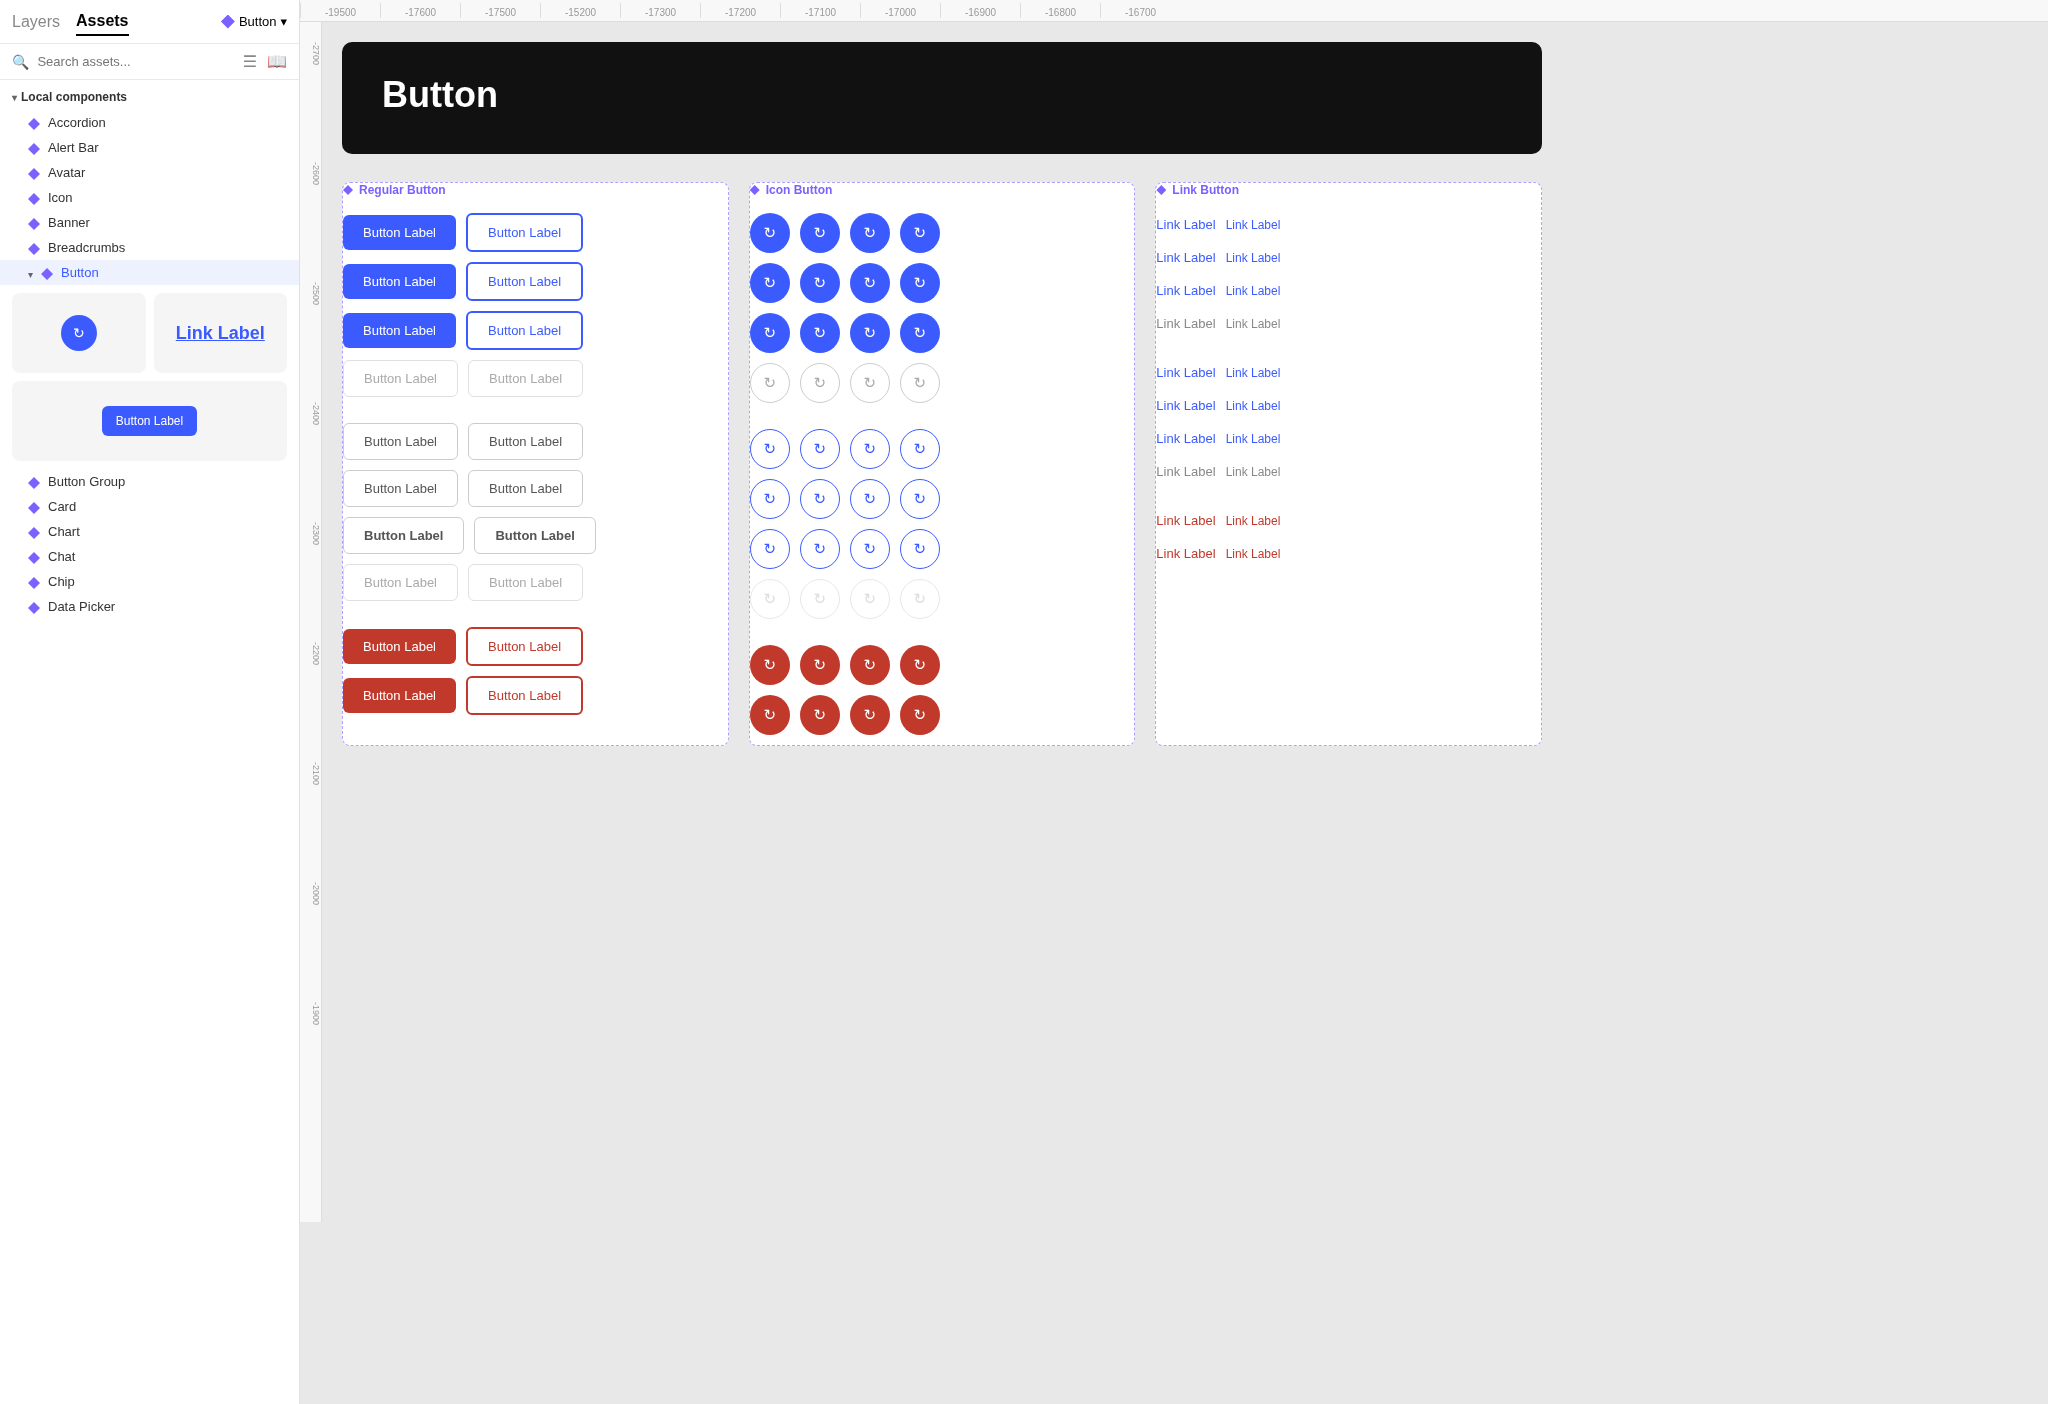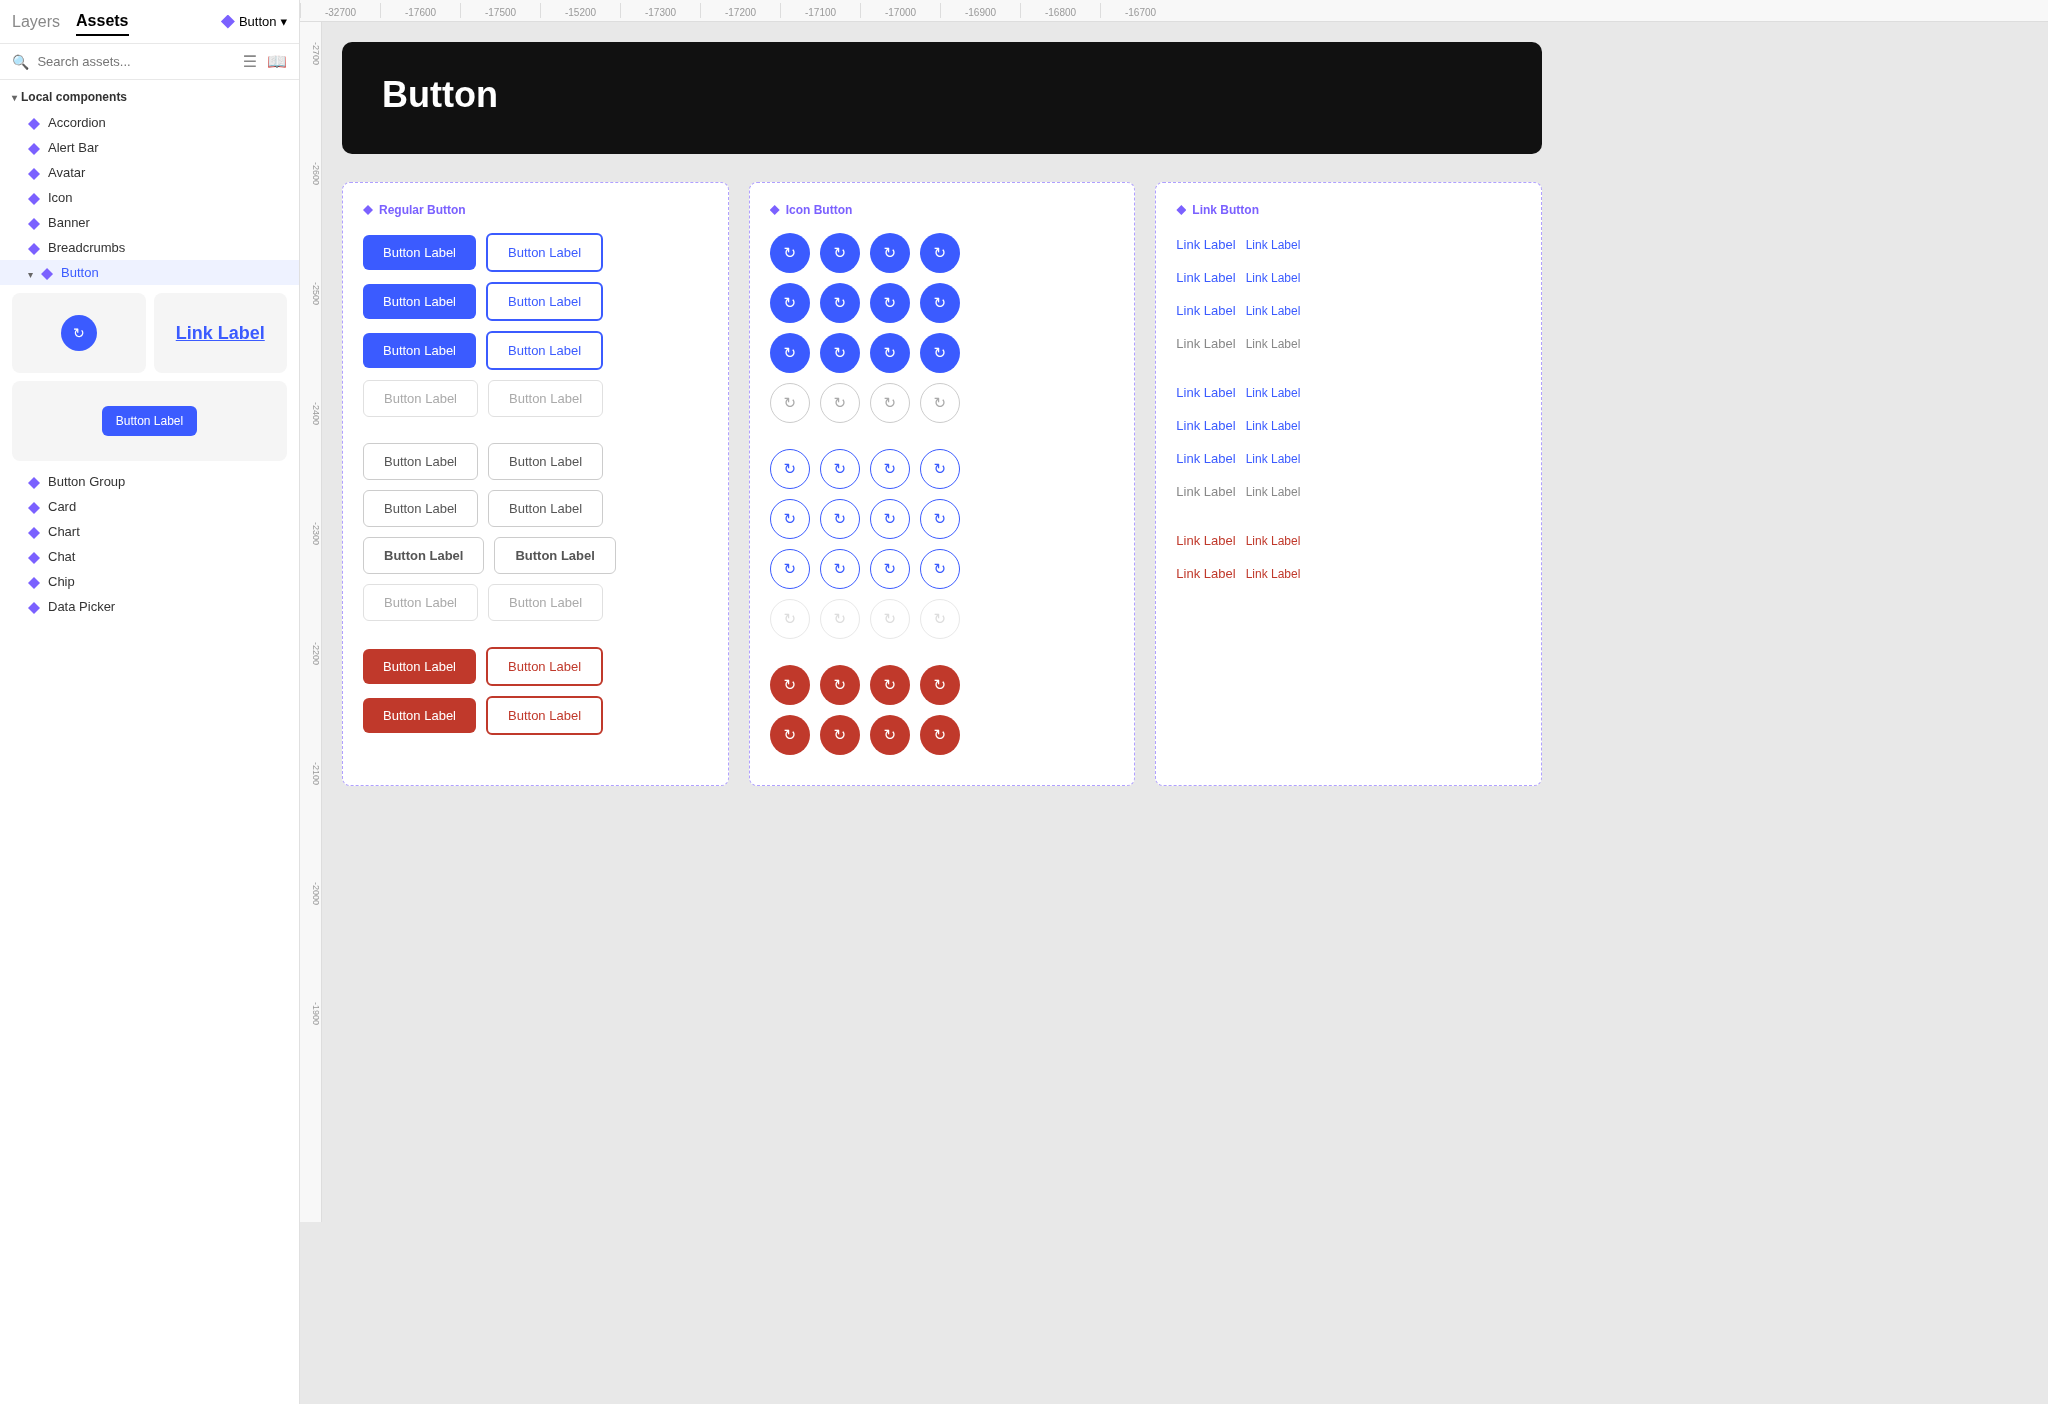--- a/index.html
+++ b/index.html
@@ -228,21 +228,20 @@
     .sections-row {
       display: flex;
       gap: 20px;
       max-width: 1200px;
     }
 
     .component-section {
       flex: 1;
       border: 1.5px dashed #b0a0ff;
       border-radius: 8px;
-      padding: 20px;
       background: #fff;
       min-width: 0;
     }
 
     .section-label {
       display: flex;
       align-items: center;
       gap: 6px;
       font-size: 12px;
       font-weight: 600;
@@ -460,21 +459,21 @@
     <div class="sidebar-item">
       <span class="comp-diamond"></span>
       <span>Data Picker</span>
     </div>
   </div>
 </div>
 
 <div id="canvas">
 
   <div class="ruler-x">
-    <div class="ruler-tick">-32700</div>
+    <div class="ruler-tick">-19500</div>
     <div class="ruler-tick">-17600</div>
     <div class="ruler-tick">-17500</div>
     <div class="ruler-tick">-15200</div>
     <div class="ruler-tick">-17300</div>
     <div class="ruler-tick">-17200</div>
     <div class="ruler-tick">-17100</div>
     <div class="ruler-tick">-17000</div>
     <div class="ruler-tick">-16900</div>
     <div class="ruler-tick">-16800</div>
     <div class="ruler-tick">-16700</div>

